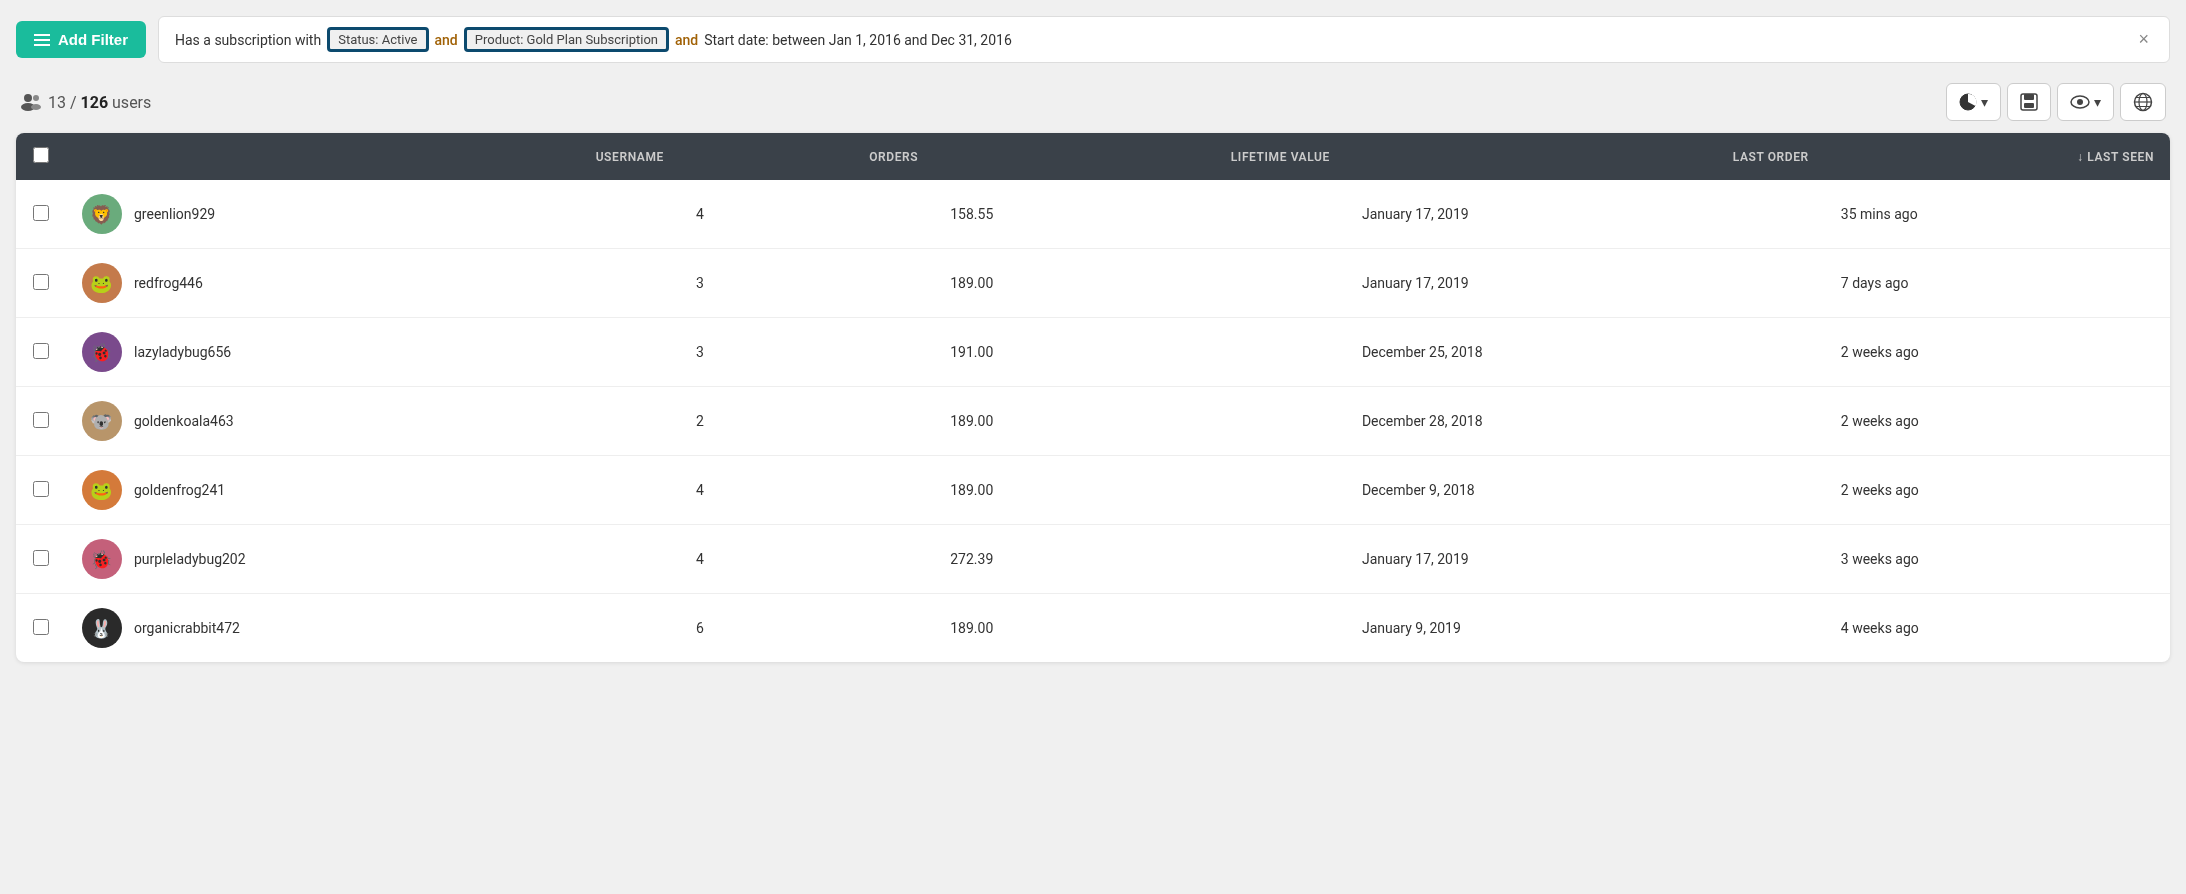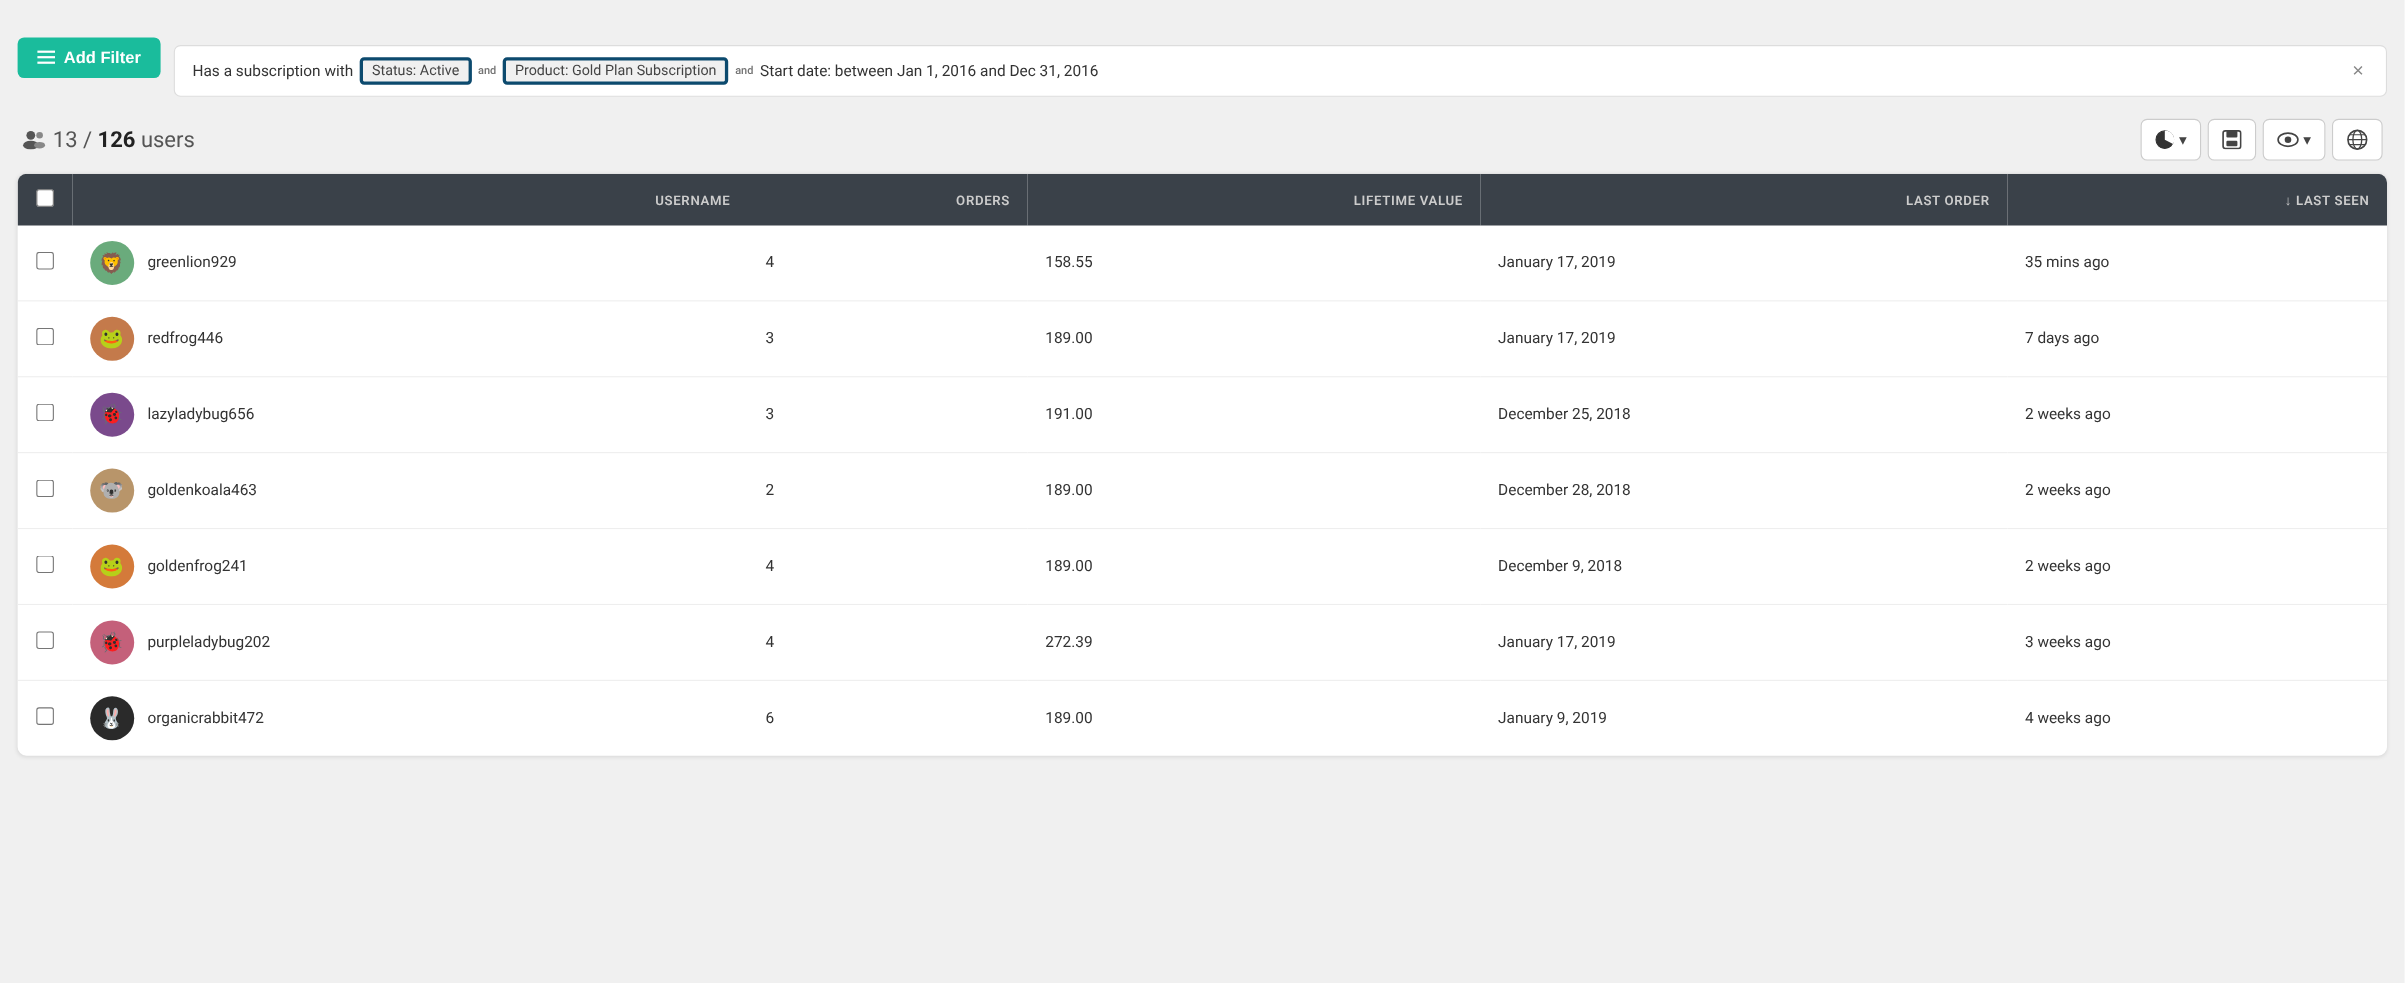--- a/index.html
+++ b/index.html
@@ -48,36 +48,35 @@
       flex: 1;
       background: white;
       border: 1px solid #ddd;
       border-radius: 6px;
       padding: 10px 16px;
       display: flex;
       align-items: center;
       gap: 6px;
       font-size: 14px;
       color: #333;
-      margin-top: 25px;
     }
 
     .filter-tag {
       background: #f0f0f0;
       border: 3px solid #0c4a6e;
       border-radius: 4px;
       padding: 2px 8px;
       font-size: 13px;
       color: #444;
     }
 
     .filter-and {
-      color: #737373;
+      color: #a16207;
       font-weight: 500;
-      font-size: 10px;
+      font-size: 14px;
     }
 
     .filter-close {
       margin-left: auto;
       cursor: pointer;
       color: #888;
       font-size: 18px;
       background: none;
       border: none;
       padding: 0 4px;
@@ -204,21 +203,21 @@
 </div>
 
 <div class="results-bar">
   <div style="display:flex;align-items:center;gap:6px;">
     <svg width="22" height="18" viewBox="0 0 22 18" fill="none" xmlns="http://www.w3.org/2000/svg">
       <circle cx="8" cy="5" r="4" fill="#555"></circle>
       <ellipse cx="8" cy="14" rx="7" ry="4" fill="#555"></ellipse>
       <circle cx="16" cy="5" r="3" fill="#888"></circle>
       <ellipse cx="16" cy="14" rx="5" ry="3" fill="#888"></ellipse>
     </svg>
-    <span style="font-size:20px;color:#555;">
+    <span style="font-size:16px;color:#555;">
       <span>13</span>
       <span> / </span>
       <strong style="color:#222;">126</strong>
       <span> </span>
       <span>users</span>
     </span>
   </div>
   <div class="toolbar-buttons">
     <button class="toolbar-btn">
       <svg width="18" height="18" viewBox="0 0 18 18">

